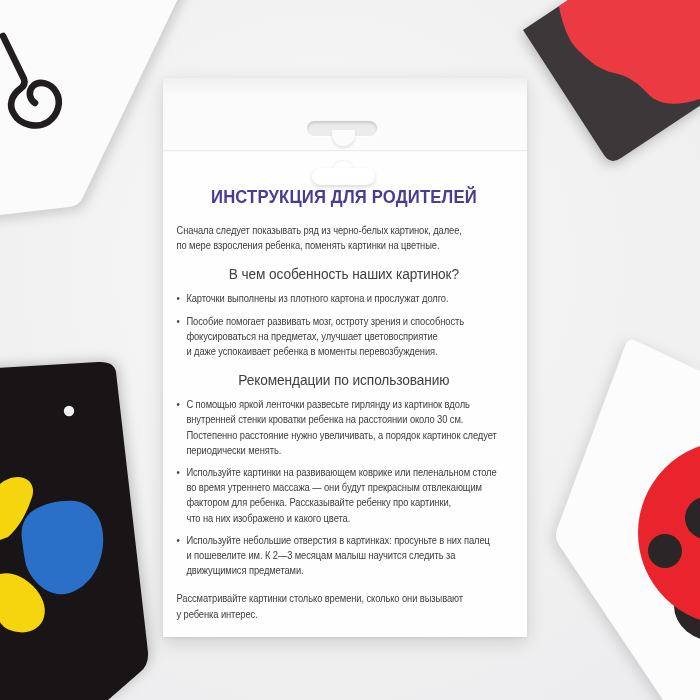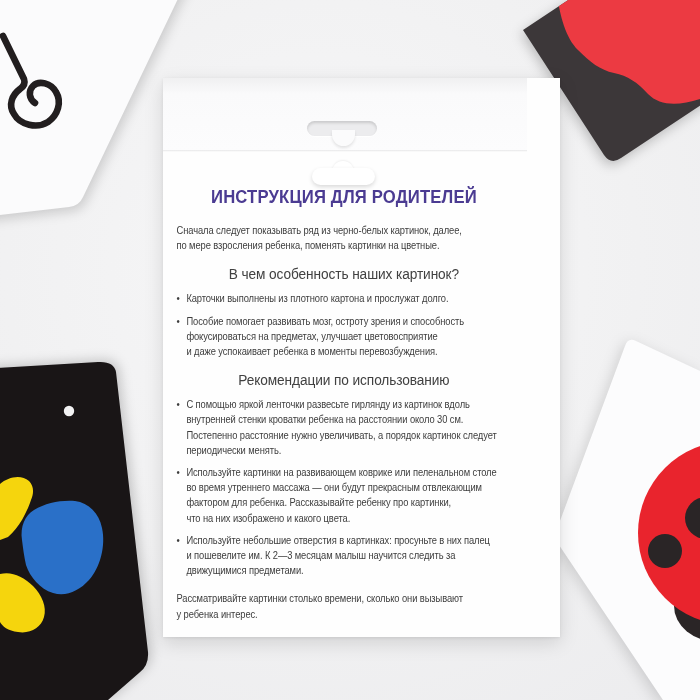--- a/index.html
+++ b/index.html
@@ -8,21 +8,20 @@
     background:radial-gradient(circle at 46% 38%, #f7f7f8 0%, #f1f1f2 55%, #ececee 100%);
     font-family:"Liberation Sans", sans-serif;
   }
   .stage svg{position:absolute;left:0;top:0;}
 
   
   .leaflet{
     position:absolute;left:163px;top:78px;width:364px;height:559px;
     background:#fefefe;
     box-shadow:0 6px 18px rgba(0,0,0,.13), 0 1px 3px rgba(0,0,0,.08);
-    padding-left:33px;
   }
   .flap{
     position:absolute;left:0;top:0;width:364px;height:72px;
     background:linear-gradient(180deg,#f0f0f1 0,#fafafb 16px,#fcfcfd 100%);
   }
   .fold-line{
     position:absolute;left:0;top:72px;width:364px;height:2px;
     background:linear-gradient(180deg,#e6e6e8,#ffffff);
   }
   .slot-top-bar{

